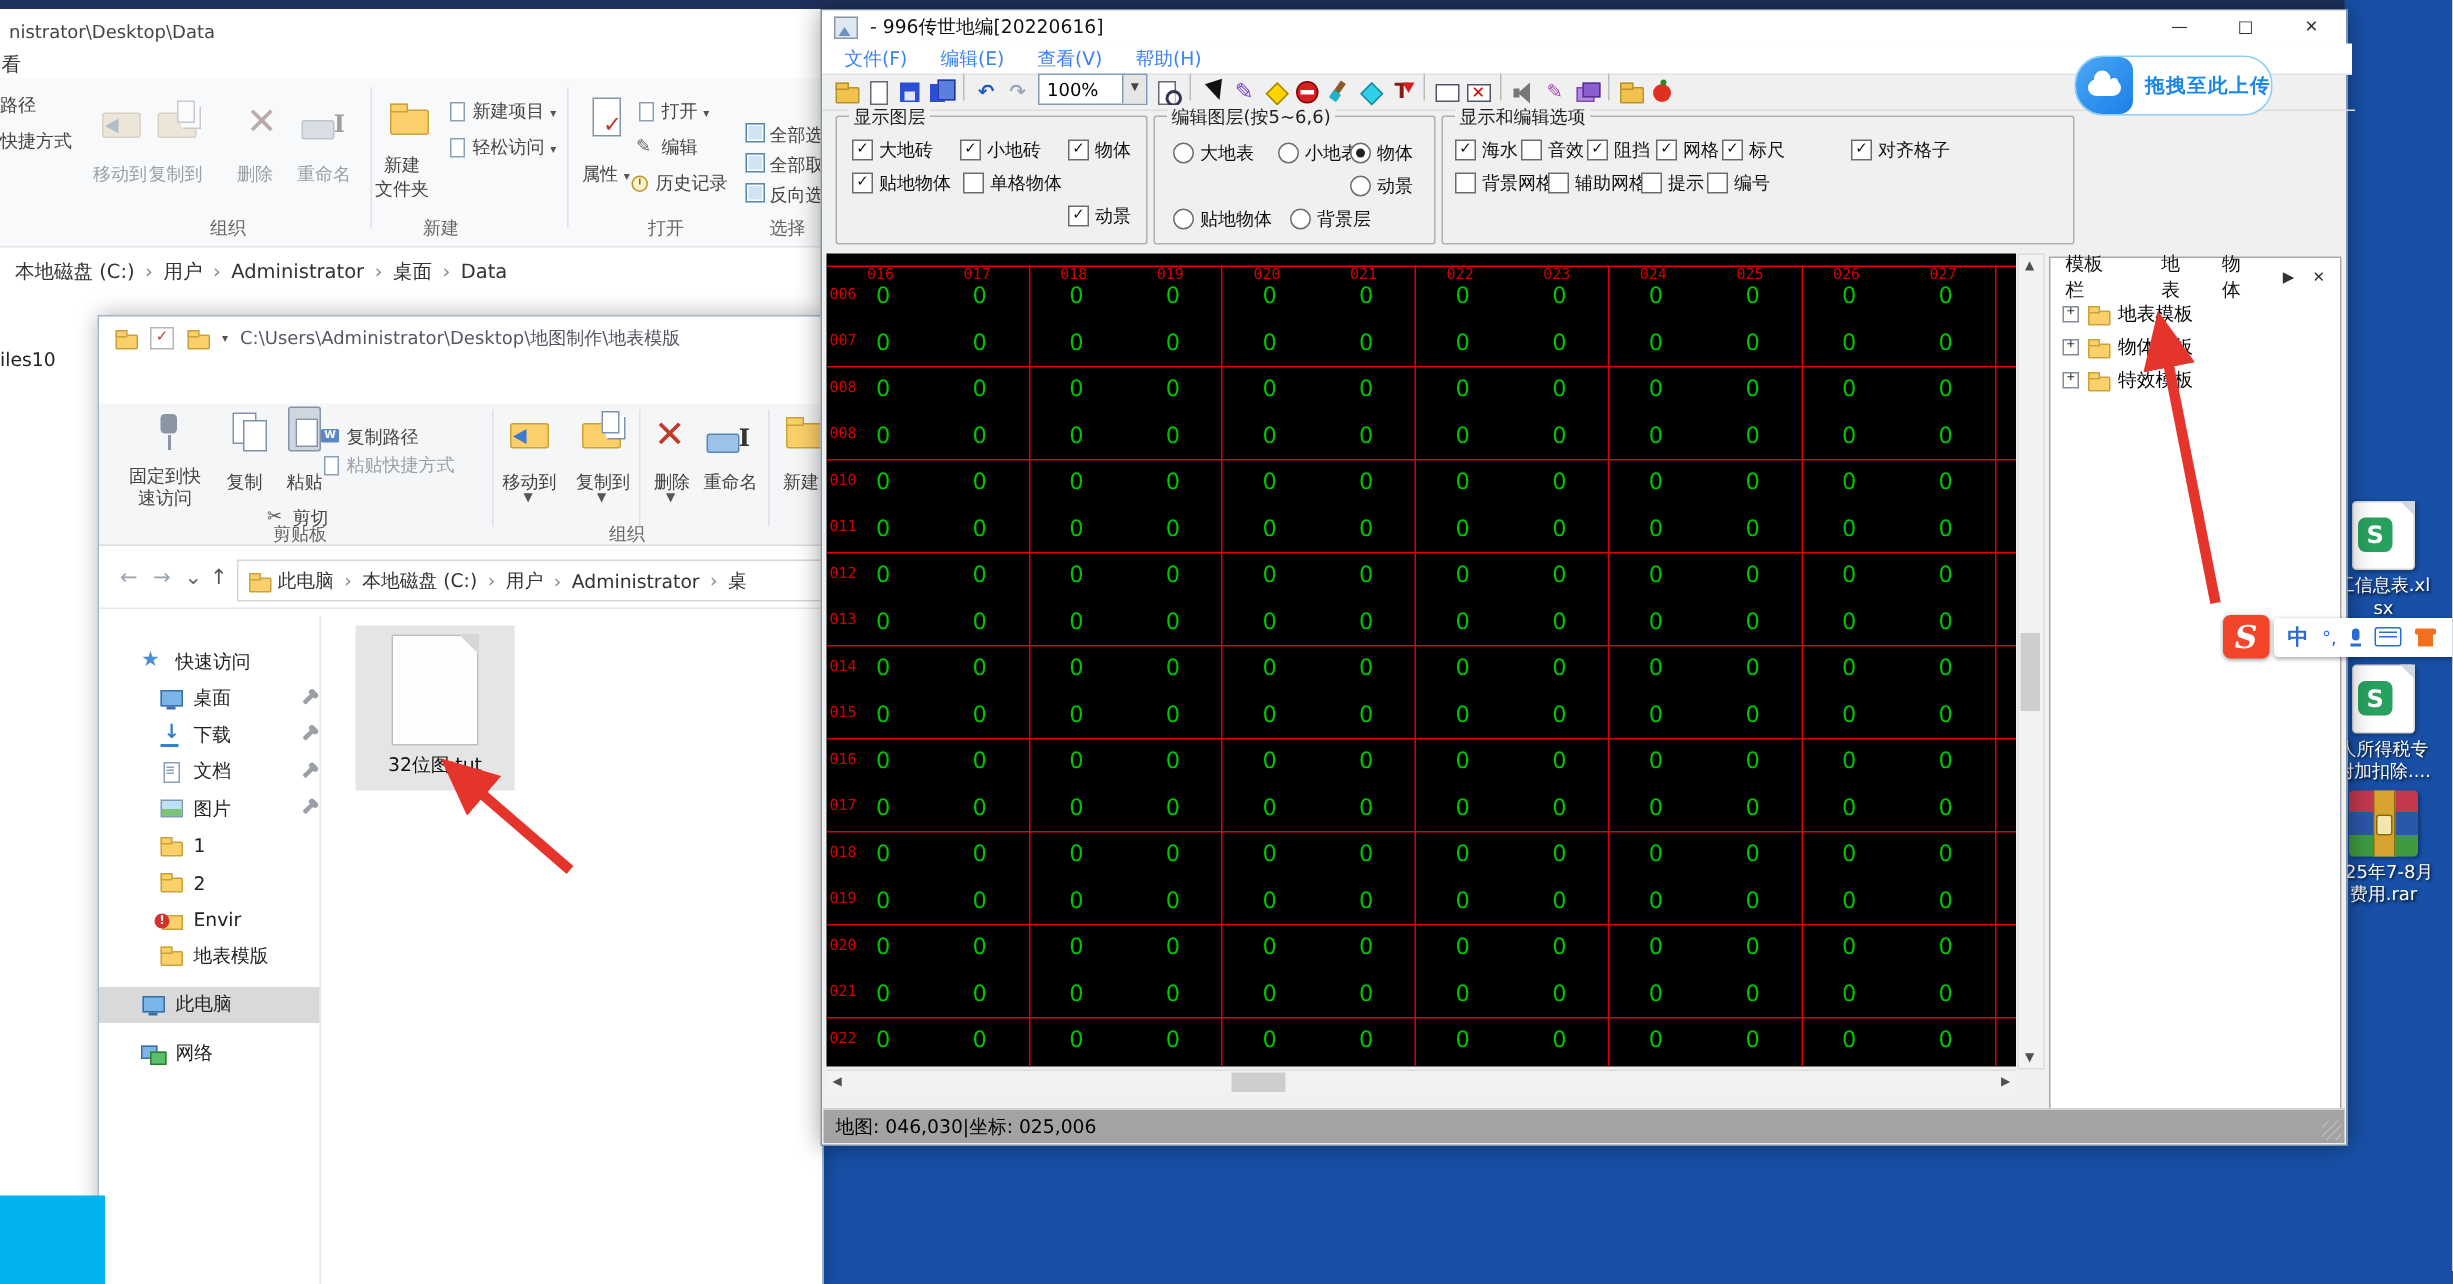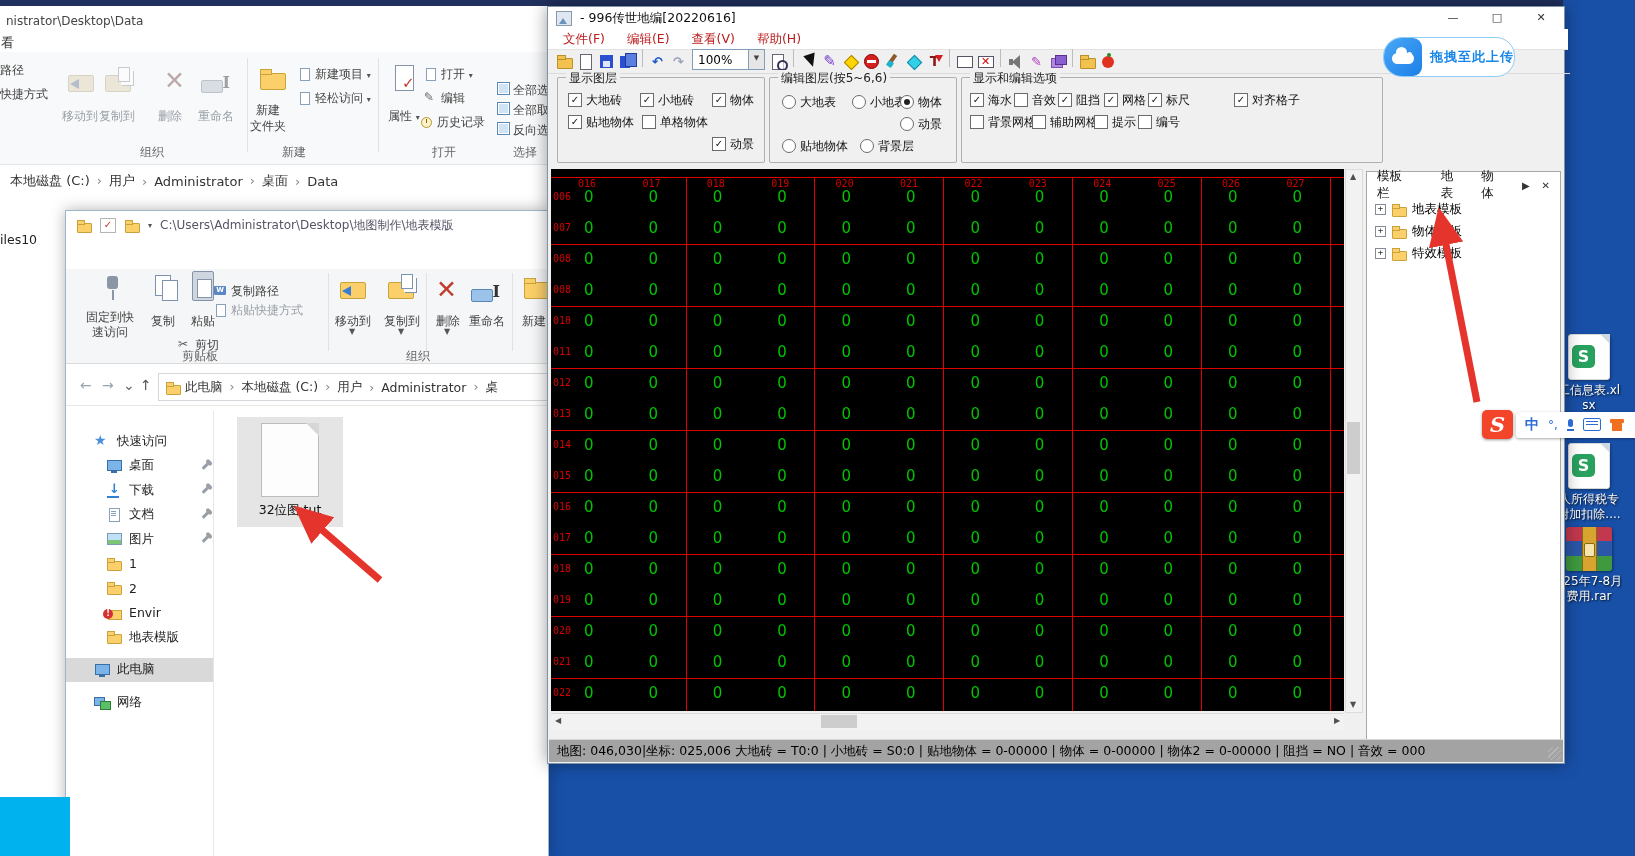--- a/index.html
+++ b/index.html
@@ -89,21 +89,21 @@
   .qat-folder{display:inline-block;width:16px;height:13px;position:relative;}
   .qat-check{display:inline-block;width:14px;height:13px;background:#fff;border:1px solid #b5b5b5;color:#c0392b;font:bold 10px/12px "DejaVu Sans",sans-serif;text-align:center;}
   
   #editor{left:547px;top:6px;width:1016px;height:756px;background:#f0f0f0;z-index:4;border:1px solid #7f93a8;box-shadow:0 0 16px rgba(0,0,0,.4);}
   #etitle{position:absolute;left:0;top:0;width:100%;height:22px;background:#fff;display:flex;align-items:center;}
   #etitle .appico{width:14px;height:13px;margin:0 8px 0 8px;background:#dfe8f2;border:1px solid #8a98a8;position:relative;}
   #etitle .appico::before{content:"";position:absolute;left:2px;bottom:1px;border-left:4px solid transparent;border-right:4px solid transparent;border-bottom:6px solid #6a93c0;}
   #etitle .ttl{font-size:12.5px;color:#111;}
   .wbtn{width:30px;height:20px;text-align:center;font-size:11px;line-height:20px;color:#333;margin-left:14px;}
   #emenu{position:absolute;left:0;top:22px;width:100%;height:20px;background:#fff;border-bottom:1px solid #e2e2e2;display:flex;align-items:center;padding-left:4px;}
-  .mitem{padding:0 11px;font-size:12.5px;color:#b91c1c;}
+  .mitem{padding:0 11px;font-size:12.5px;color:#3b82f6;}
   #etools{position:absolute;left:0;top:42px;width:100%;height:24px;display:flex;padding-left:6px;border-bottom:1px solid #dcdcdc;}
   .tgrp{display:flex;align-items:center;}
   .ti{width:19px;height:19px;display:inline-block;position:relative;margin:0 1px;font:13px/19px "DejaVu Sans",sans-serif;text-align:center;}
   .tsep{width:1px;height:18px;background:#bdbdbd;margin:0 4px;}
   .tcombo{width:66px;height:19px;background:#fff;border:1px solid #7f9db9;display:inline-flex;align-items:center;font-size:12px;padding-left:5px;position:relative;margin:0 3px;}
   .tcombo i{position:absolute;right:0;top:0;width:15px;height:100%;background:#e6e6e6;border-left:1px solid #7f9db9;font-style:normal;font-size:7px;line-height:17px;text-align:center;color:#444;}
   .ic-open-folder::before,.ic-folder2::before{content:"";position:absolute;left:2px;top:6px;width:14px;height:9px;background:#f2c14e;border:1px solid #b8912f;border-radius:1px;}
   .ic-open-folder::after,.ic-folder2::after{content:"";position:absolute;left:2px;top:3px;width:7px;height:3px;background:#f2c14e;border:1px solid #b8912f;}
   .ic-new-file::before{content:"";position:absolute;left:4px;top:2px;width:10px;height:14px;background:#fff;border:1px solid #667;}
   .ic-save::before{content:"";position:absolute;left:3px;top:3px;width:13px;height:13px;background:#2b4fd0;}
@@ -878,21 +878,20 @@
           <div class="titem">
             <span class="plus">+</span>
             <span class="tfold ic-folder"></span>
             <span>特效模板</span>
           </div>
         </div>
     </div>
 
     <div id="estatus">
       <span class="sl">地图:  046,030|坐标:  025,006</span>
-      <span class="sr">大地砖 = T0:0 | 小地砖 = S0:0 | 贴地物体 = 0-00000 | 物体 = 0-00000 | 物体2 = 0-00000 | 阻挡 = NO  | 音效 = 000</span>
       <span class="grip"></span>
     </div>
   </div>
 
   <div class="abs" id="upload">
     <span class="upcloud"></span>
     <span class="uptxt">拖拽至此上传</span>
   </div>
 
   <div class="abs" id="dicons">

